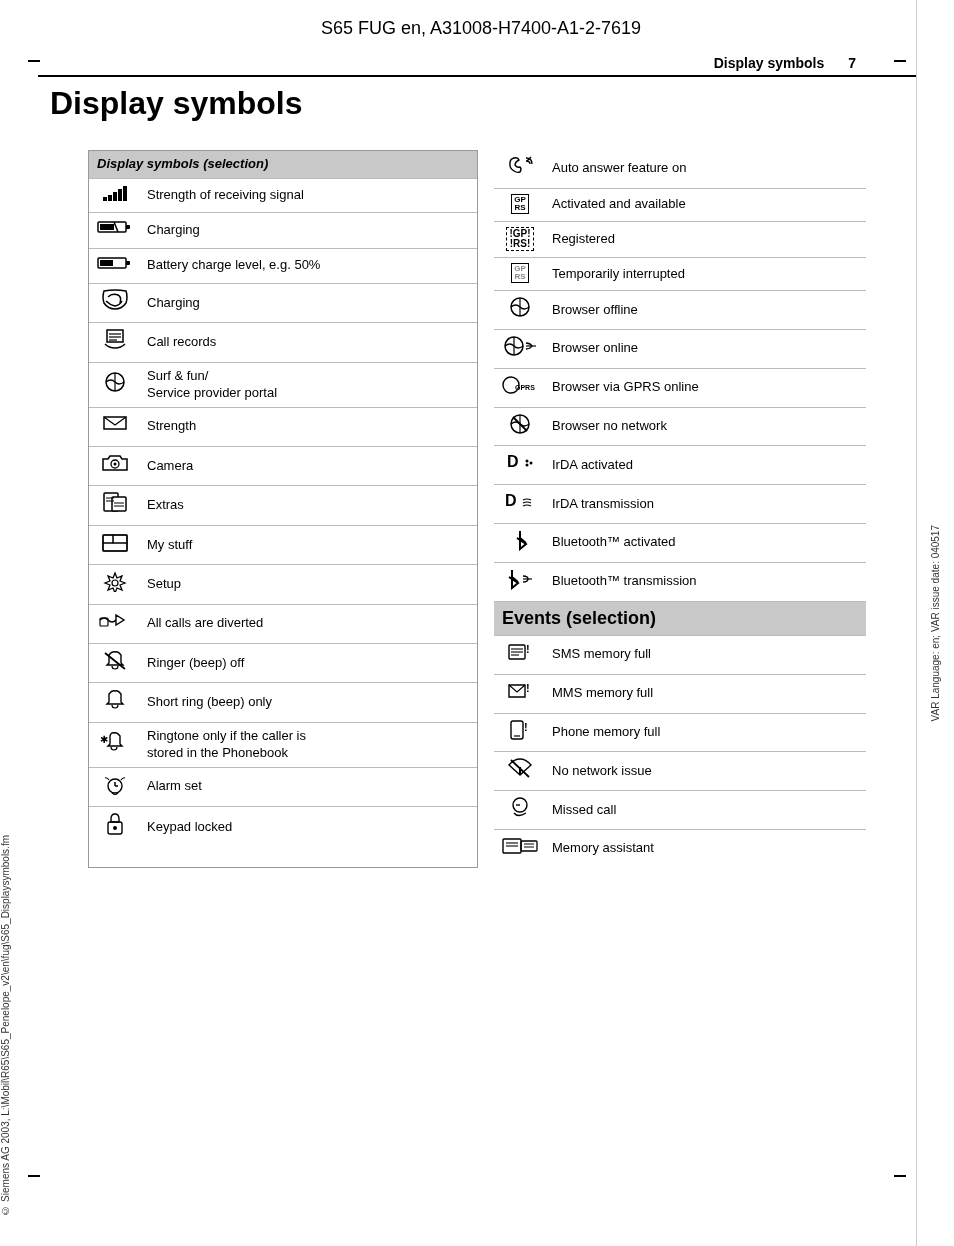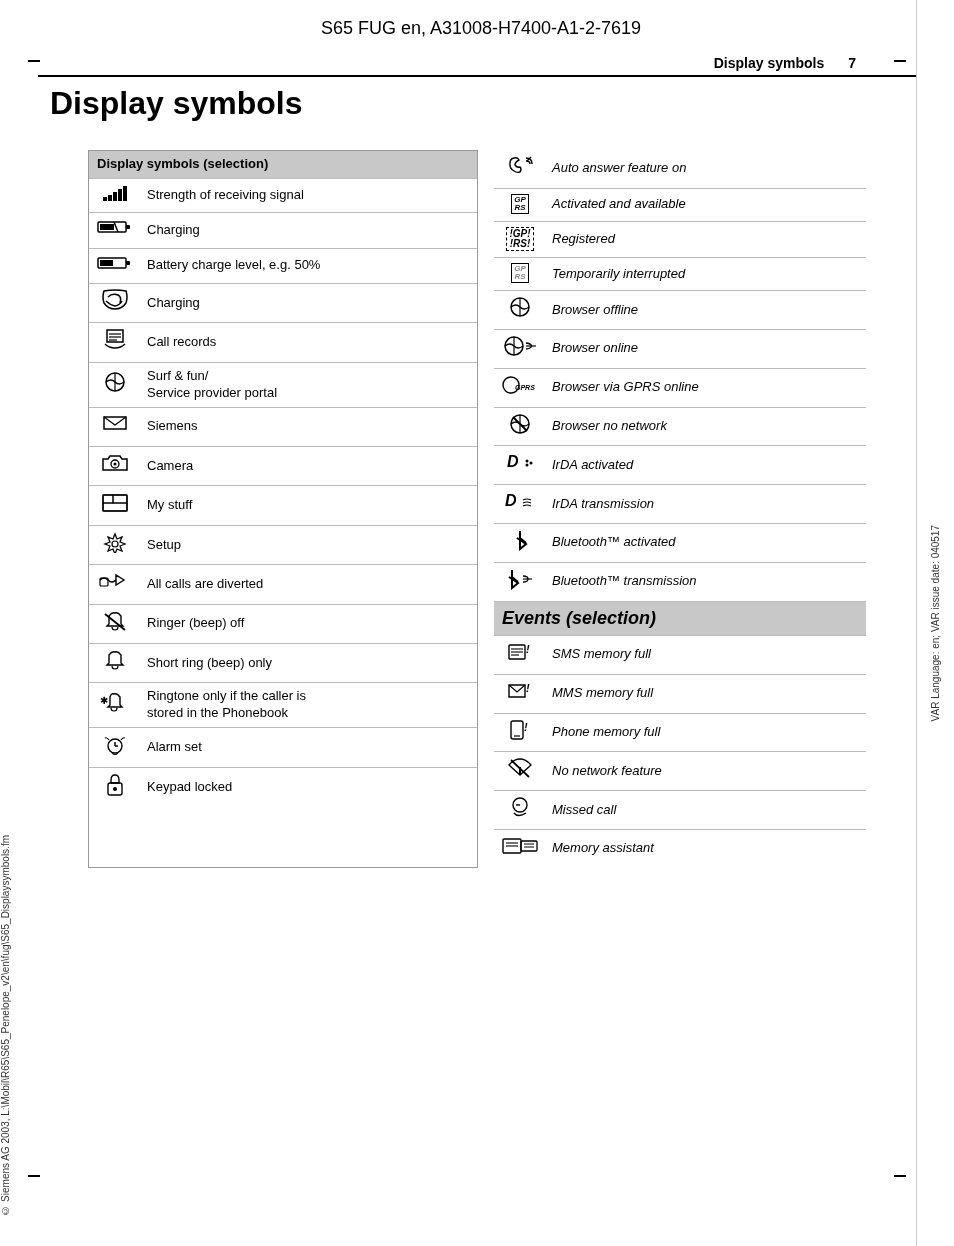--- a/index.html
+++ b/index.html
@@ -131,20 +131,21 @@
     
     .symbol-table {
       width: 100%;
       border-collapse: collapse;
     }
     .symbol-table .section-header {
       background: #c8c8c8;
       font-weight: bold;
       font-size: 13px;
       padding: 5px 8px;
+      font-style: italic;
     }
     .symbol-table tr {
       border-bottom: 1px solid #bbb;
     }
     .symbol-table tr:last-child {
       border-bottom: none;
     }
     .symbol-table td {
       padding: 5px 6px;
       vertical-align: middle;
@@ -157,21 +158,20 @@
       font-size: 18px;
     }
 
     
     .right-table {
       width: 100%;
       border-collapse: collapse;
     }
     .right-table tr {
       border-bottom: 1px solid #bbb;
-      font-style: italic;
     }
     .right-table tr:last-child {
       border-bottom: none;
     }
     .right-table td {
       padding: 5px 6px;
       vertical-align: middle;
       font-size: 13px;
       line-height: 1.3;
     }
@@ -331,34 +331,47 @@
       </tr>
 
 
       <tr>
         <td class="icon-cell">
           <svg width="28" height="22">
             <path d="M3,4 L25,4 L25,16 L3,16 Z" fill="none" stroke="#000" stroke-width="1.5"></path>
             <path d="M3,4 L14,12 L25,4" fill="none" stroke="#000" stroke-width="1.2"></path>
           </svg>
         </td>
-        <td>Siemens</td>
+        <td>Strength</td>
       </tr>
 
       <tr>
         <td class="icon-cell">
           <svg width="30" height="22">
             <path d="M3,7 L8,7 L10,4 L20,4 L22,7 L27,7 L27,18 L3,18 Z" fill="none" stroke="#000" stroke-width="1.5"></path>
             <circle cx="15" cy="12" r="4" fill="none" stroke="#000" stroke-width="1.3"></circle>
             <circle cx="15" cy="12" r="1.5" fill="#000"></circle>
           </svg>
         </td>
         <td>Camera</td>
       </tr>
 
+      <tr>
+        <td class="icon-cell">
+          <svg width="30" height="22">
+            <rect x="4" y="2" width="14" height="18" rx="1" fill="none" stroke="#000" stroke-width="1.5"></rect>
+            <rect x="12" y="6" width="14" height="14" rx="1" fill="#fff" stroke="#000" stroke-width="1.5"></rect>
+            <line x1="6" y1="7" x2="14" y2="7" stroke="#000" stroke-width="1"></line>
+            <line x1="6" y1="10" x2="14" y2="10" stroke="#000" stroke-width="1"></line>
+            <line x1="14" y1="12" x2="24" y2="12" stroke="#000" stroke-width="1"></line>
+            <line x1="14" y1="15" x2="24" y2="15" stroke="#000" stroke-width="1"></line>
+          </svg>
+        </td>
+        <td>Extras</td>
+      </tr>
 
       <tr>
         <td class="icon-cell">
           <svg width="30" height="22">
             <rect x="3" y="4" width="24" height="16" rx="1" fill="none" stroke="#000" stroke-width="1.5"></rect>
             <rect x="3" y="4" width="10" height="8" fill="none" stroke="#000" stroke-width="1"></rect>
             <rect x="13" y="4" width="14" height="8" fill="none" stroke="#000" stroke-width="1"></rect>
             <rect x="3" y="12" width="24" height="8" fill="none" stroke="#000" stroke-width="1"></rect>
           </svg>
         </td>
@@ -613,21 +626,21 @@
       </tr>
 
       <tr>
         <td class="icon-cell">
           <svg width="28" height="22">
             <path d="M14,18 L3,8 Q8,2 14,2 Q20,2 25,8 Z" fill="none" stroke="#000" stroke-width="1.4"></path>
             <line x1="14" y1="10" x2="14" y2="18" stroke="#000" stroke-width="2"></line>
             <line x1="5" y1="3" x2="23" y2="20" stroke="#000" stroke-width="1.8"></line>
           </svg>
         </td>
-        <td>No network feature</td>
+        <td>No network issue</td>
       </tr>
 
       <tr>
         <td class="icon-cell">
           <svg width="28" height="22">
             <circle cx="14" cy="9" r="7" fill="none" stroke="#000" stroke-width="1.4"></circle>
             <line x1="10" y1="9" x2="14" y2="9" stroke="#000" stroke-width="1.4"></line>
             <path d="M8,17 Q12,22 20,17" fill="none" stroke="#000" stroke-width="1.4"></path>
           </svg>
         </td>

